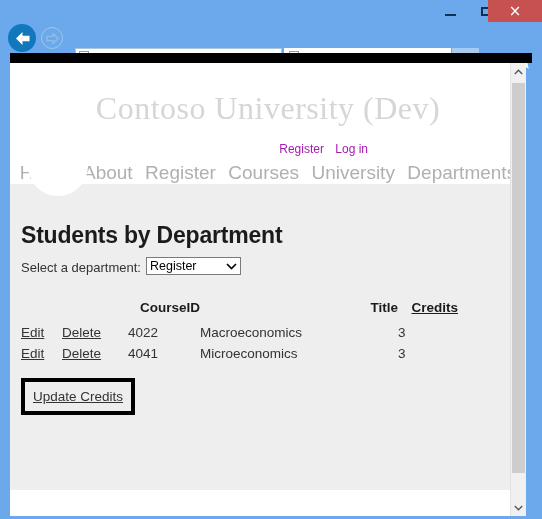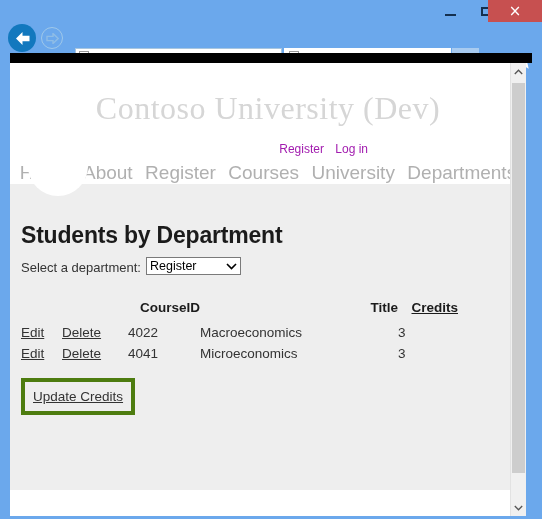--- a/index.html
+++ b/index.html
@@ -308,21 +308,21 @@
   #course-table a {
     color: #333333;
     text-decoration: underline;
   }
   .act-edit { margin-right: 14px; }
 
   
   #update-wrap {
     position: absolute;
     left: 11px; top: 194px;
-    border: 4px solid #4d7c0f;
+    border: 4px solid #000000;
     padding: 5px 8px 6px 8px;
     background: #eeeeee;
   }
   #update-link {
     font-size: 13.5px;
     color: #333333;
     text-decoration: underline;
     white-space: nowrap;
   }
 

